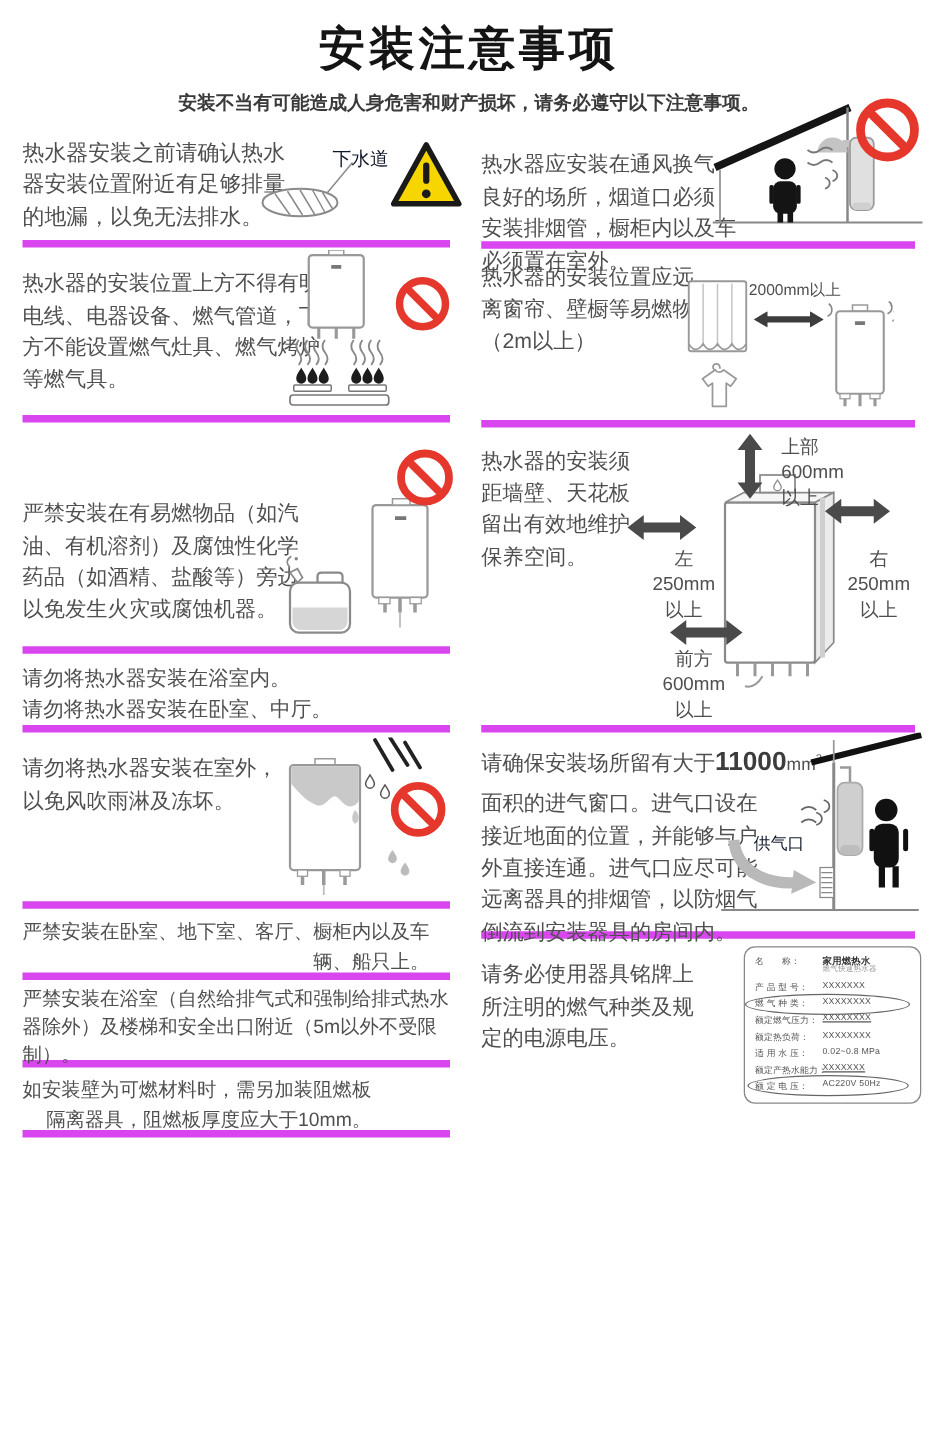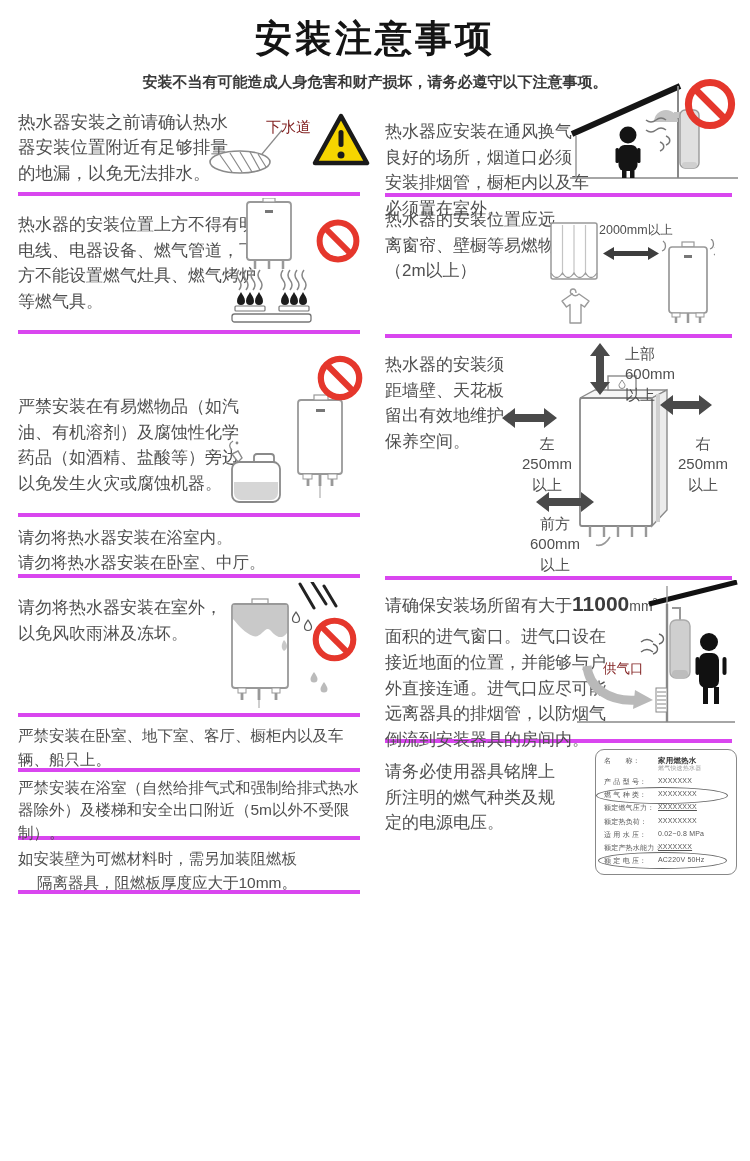--- a/index.html
+++ b/index.html
@@ -5,30 +5,30 @@
   html,body{margin:0;padding:0;background:#fff;}
   .page{position:relative;width:750px;height:1161px;background:#fff;overflow:hidden;
         font-family:"Liberation Sans","DejaVu Sans",sans-serif;color:#4f4f4f;}
   .abs{position:absolute;}
   .header{position:absolute;top:0;left:0;width:750px;text-align:center;}
   .title{margin-top:14px;font-size:37px;font-weight:bold;color:#141414;letter-spacing:3px;}
   .subtitle{margin-top:9px;font-size:15px;font-weight:bold;color:#3a3a3a;}
   .col{position:absolute;box-sizing:border-box;width:375px;display:flex;flex-direction:column;}
   .col-left{left:0;top:100px;padding:0 15px 0 18px;}
   .col-right{left:375px;top:75px;padding:0 18px 0 10px;}
-  .sec{position:relative;border-bottom:4px solid #d946ef;}
+  .sec{position:relative;border-bottom:6px solid #d946ef;}
   .sec.last{border-bottom:none;}
   .txt{position:absolute;left:0;font-size:17px;line-height:1.5;white-space:pre-line;color:#4f4f4f;}
   .small{font-size:15.5px;line-height:1.55;}
   
   .l1{height:92px;}  .l2{height:134px;} .l3{height:179px;} .l4{height:57px;}
-  .l5{height:135px;font-family:Liberation Mono, monospace;} .l6{height:51px;}  .l7{height:64px;}  .l8{height:50px;text-align:right;}
+  .l5{height:135px;font-family:Liberation Mono, monospace;} .l6{height:51px;text-align:right;}  .l7{height:64px;}  .l8{height:50px;text-align:right;}
   .l9{height:55px;}  .l10{height:45px;}
   .r1{height:118px;} .r2{height:137px;} .r3{height:238px;} .r4{height:159px;} .r5{height:172px;}
-  .illus-label{position:absolute;font-size:15px;color:#7f1d1d;white-space:pre-line;}
+  .illus-label{position:absolute;font-size:15px;color:#0f172a;white-space:pre-line;}
   .dim-label{position:absolute;font-size:15px;line-height:1.35;color:#4f4f4f;white-space:pre-line;text-align:center;width:64px;}
   .rd-line1{position:absolute;top:12px;left:0;white-space:nowrap;font-size:17px;color:#4f4f4f;}
   .rd-big{font-size:21px;font-weight:bold;color:#3c3c3c;}
   .rd-unit{font-size:14px;}
   .rd-sup{font-size:9px;vertical-align:super;}
   .rd-rest{position:absolute;top:44px;left:0;width:250px;font-size:17px;line-height:1.52;white-space:pre-line;color:#4f4f4f;}
   
   .plate{position:absolute;left:210px;top:6px;width:142px;height:126px;border:1.5px solid #888;
          border-radius:9px;box-sizing:border-box;padding:6px 5px 0 8px;}
   .prow{display:flex;align-items:flex-start;height:13.2px;font-size:7px;color:#555;letter-spacing:.2px;}

